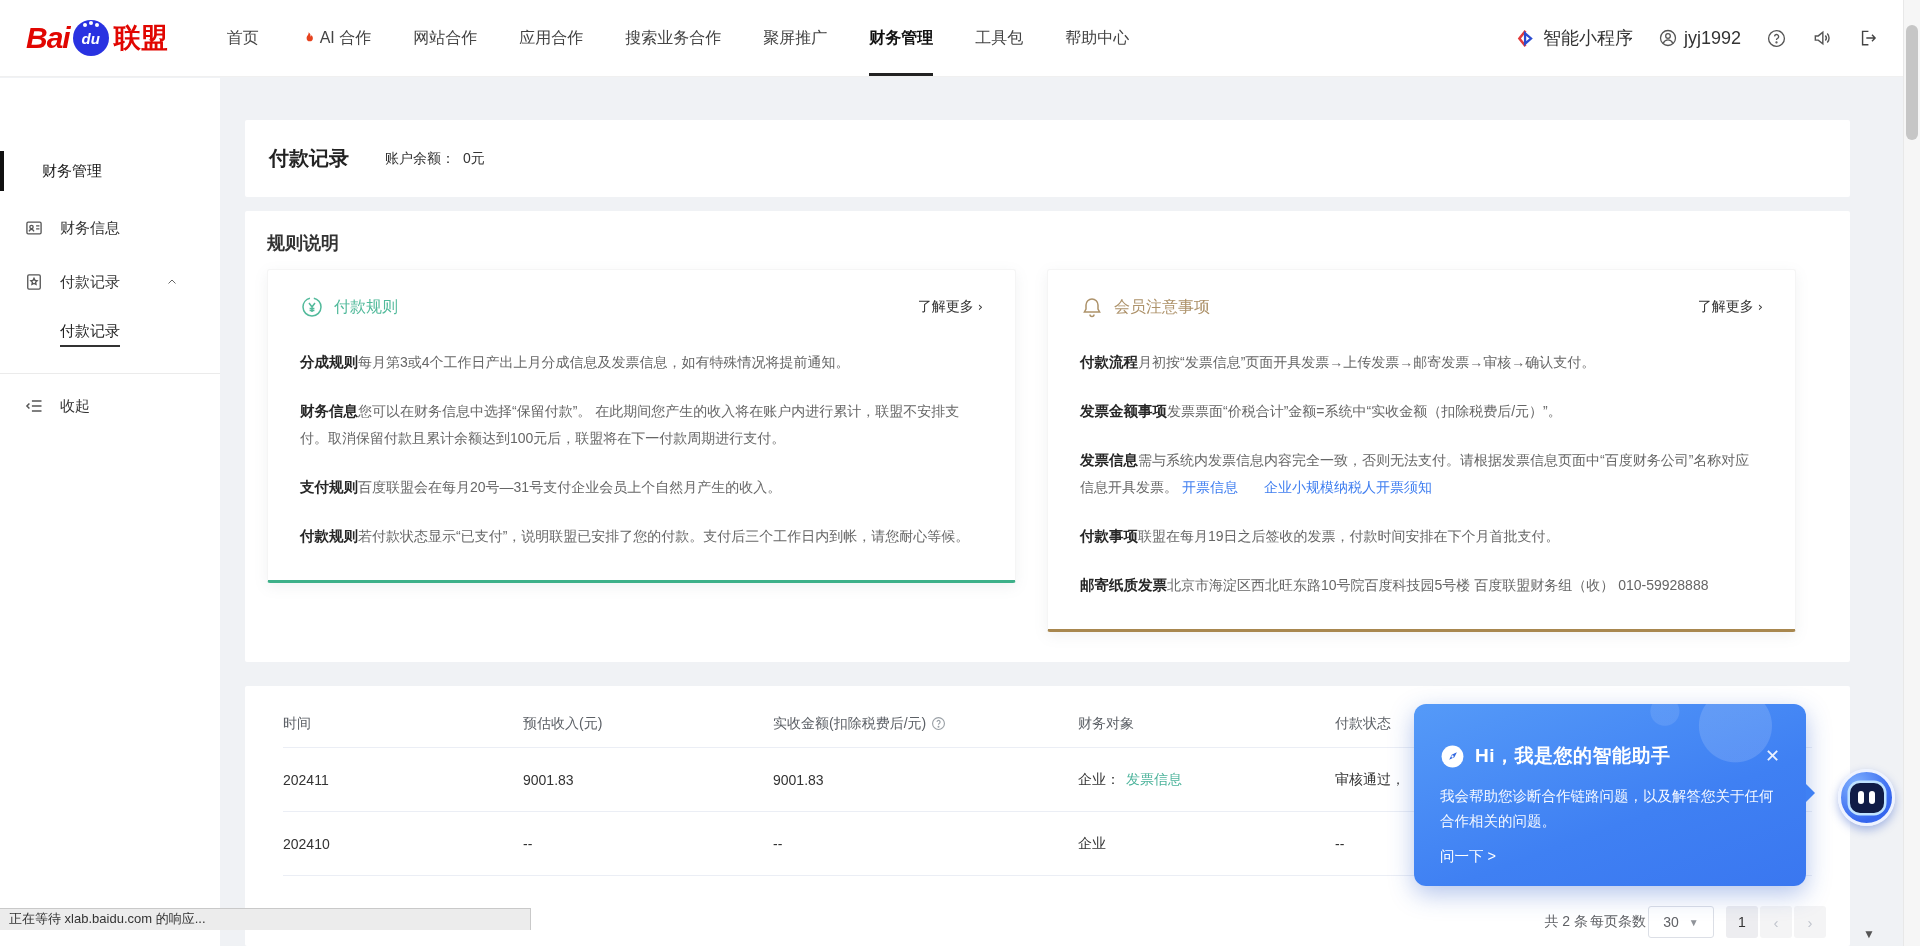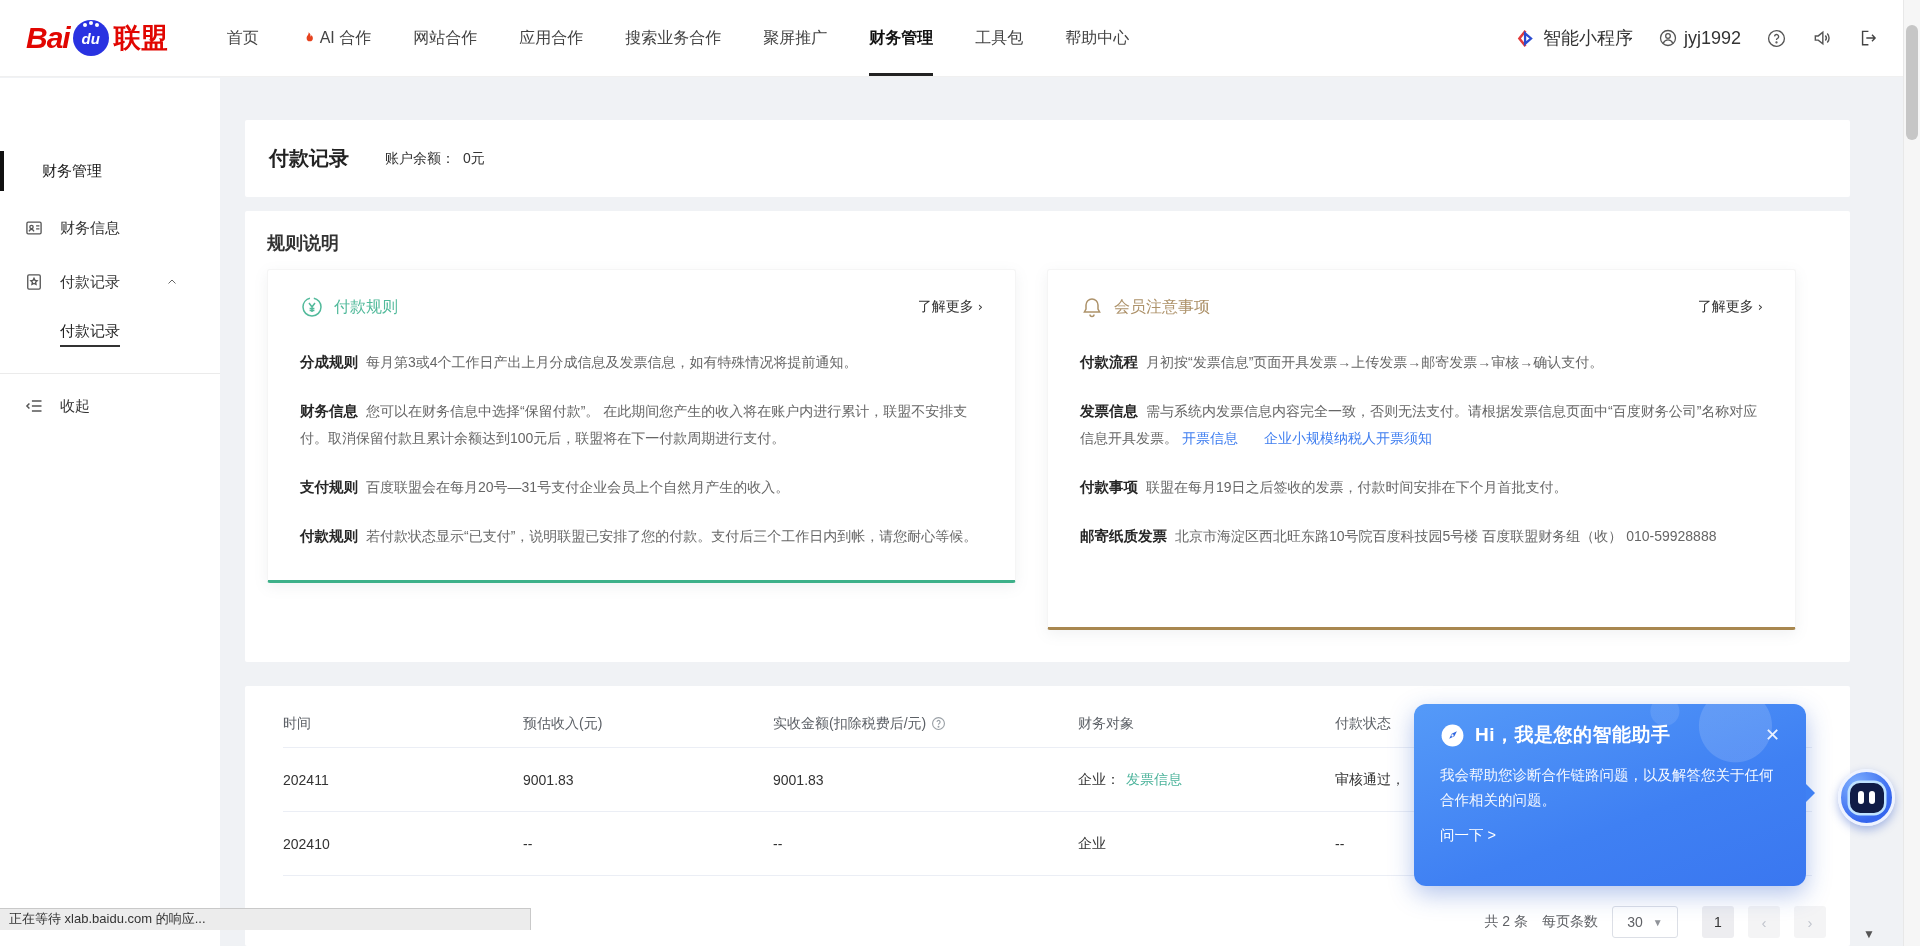--- a/index.html
+++ b/index.html
@@ -57,52 +57,52 @@
   .rule-row { display:flex; gap:31px; margin-top:14px; align-items:flex-start; }
   .rule-card { width:749px; background:#fff; border-radius:3px; border:1px solid #f5f5f5;
                border-bottom:3px solid #3db089; box-shadow:0 4px 14px rgba(120,130,140,0.10); }
   .rule-head { display:flex; align-items:center; padding:25px 32px 0 32px; }
   .rule-head .r-icon { width:24px; height:24px; margin-right:10px; display:flex; }
   .rule-title { font-size:16px; }
   .more-link { margin-left:auto; font-size:14px; color:#333; cursor:pointer; }
   .more-link .gt { font-family:"DejaVu Sans",sans-serif; margin-left:4px; font-size:13px; }
   .rule-body { padding:8px 32px 30px 32px; }
   .rule-item { margin-top:22px; font-size:14px; line-height:27px; color:#666; }
-  .rule-item b { color:#262626; margin-right:8px; font-size:14.5px; }
+  .rule-item b { color:#262626; font-size:14.5px; }
   .rule-item a { color:#3f7ef0; text-decoration:none; margin-right:26px; cursor:pointer; }
   .rule-card.left { min-height:311px; }
   .rule-card.right { min-height:361px; }
 
   
   .card-table { top:686px; height:260px; padding:14px 38px 0 38px; }
   .tbl-head, .tbl-row { display:grid; grid-template-columns:240px 250px 305px 257px auto; align-items:center; }
   .tbl-head { height:48px; font-size:14px; color:#5c6066; border-bottom:1px solid #ebeef5; }
   .tbl-head .q-icon { display:inline-flex; vertical-align:-3px; margin-left:5px; cursor:pointer; }
   .tbl-row { height:64px; font-size:14px; color:#333; border-bottom:1px solid #ebeef5; }
   .fin-link { color:#4cb39b; cursor:pointer; margin-left:6px; }
-  .pager { position:absolute; right:24px; bottom:8px; display:flex; align-items:center; gap:14px;
+  .pager { position:absolute; right:24px; bottom:8px; display:flex; align-items:center; gap:2px;
            font-size:14px; color:#606266; }
   .per-select { display:flex; align-items:center; justify-content:center; gap:10px; width:66px; height:32px;
            border:1px solid #dcdfe6; border-radius:3px; color:#606266; cursor:pointer; background:#fff; }
   .per-select .v-chev { font-size:10px; color:#909399; }
   .pg-btn { width:32px; height:32px; border-radius:3px; display:flex; align-items:center; justify-content:center;
            cursor:pointer; }
   .pg-num { background:#ededf0; color:#333; margin-left:10px; }
   .pg-arrow { background:#f4f4f5; color:#c0c4cc; font-size:15px; }
 
   
   .assist-pop { position:absolute; left:1414px; top:704px; width:392px; height:182px; border-radius:12px;
       background:
         radial-gradient(circle at 82% 12%, rgba(255,255,255,0.14) 0 36px, transparent 37px),
         radial-gradient(circle at 64% 4%, rgba(255,255,255,0.10) 0 14px, transparent 15px),
         linear-gradient(160deg,#559af8 0%,#3f80f3 60%,#3a77f0 100%);
       color:#fff; z-index:20; box-shadow:0 8px 24px rgba(40,90,200,0.35); }
   .assist-pop::after { content:""; position:absolute; right:-9px; top:80px; border:9px solid transparent;
       border-left-color:#3f80f3; border-right:0; }
-  .assist-head { display:flex; align-items:center; padding:18px 26px 0 26px; }
+  .assist-head { display:flex; align-items:center; padding:39px 26px 0 26px; }
   .assist-head .a-icon { width:25px; height:25px; margin-right:10px; display:flex; }
   .assist-title { font-size:19px; font-weight:bold; letter-spacing:0.5px; }
   .assist-close { margin-left:auto; font-size:18px; line-height:18px; cursor:pointer; color:#eaf1ff; }
   .assist-body { padding:15px 26px 0 26px; font-size:14.5px; line-height:25px; color:#f4f8ff; }
   .assist-cta { padding:13px 26px 0 26px; font-size:14.5px; cursor:pointer; color:#fff; }
   .robot { position:absolute; left:1838px; top:769px; width:57px; height:57px; border-radius:50%;
       background:radial-gradient(circle at 30% 25%,#7fb1ff,#3566ee 70%); border:3px solid #eef3ff;
       box-shadow:0 4px 10px rgba(50,90,200,0.4); z-index:21; cursor:pointer; }
   .robot .face { position:absolute; left:50%; top:50%; transform:translate(-50%,-50%); width:34px; height:30px;
       border-radius:10px; background:#101c46; box-shadow:0 0 0 2.5px #bfe3ff; display:flex; align-items:center;
@@ -297,20 +297,21 @@
                 <path d="M10 19.5a2 2 0 0 0 4 0"></path>
             </svg>
           </span>
           <span class="rule-title accent-text" style="color: rgb(173, 146, 106);">会员注意事项</span>
           <span class="more-link">
             <span>了解更多</span><span class="gt">›</span>
           </span>
         </div>
         <div class="rule-body">
           <p class="rule-item"><b>付款流程</b><span>月初按“发票信息”页面开具发票→上传发票→邮寄发票→审核→确认支付。</span></p>
+          <p class="rule-item"><b>发票金额事项</b><span>发票票面“价税合计”金额=系统中“实收金额（扣除税费后/元）”。</span></p>
           <p class="rule-item">
             <b>发票信息</b><span>需与系统内发票信息内容完全一致，否则无法支付。请根据发票信息页面中“百度财务公司”名称对应信息开具发票。</span>
             <a>开票信息</a><a>企业小规模纳税人开票须知</a>
           </p>
           <p class="rule-item"><b>付款事项</b><span>联盟在每月19日之后签收的发票，付款时间安排在下个月首批支付。</span></p>
           <p class="rule-item"><b>邮寄纸质发票</b><span>北京市海淀区西北旺东路10号院百度科技园5号楼 百度联盟财务组（收） 010-59928888</span></p>
         </div>
       </div>
 
     </div>

